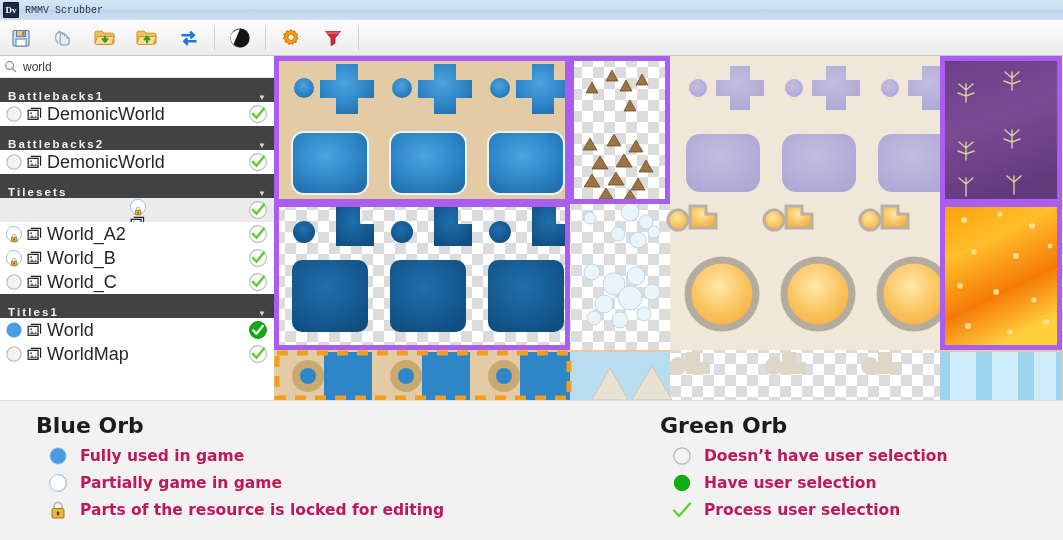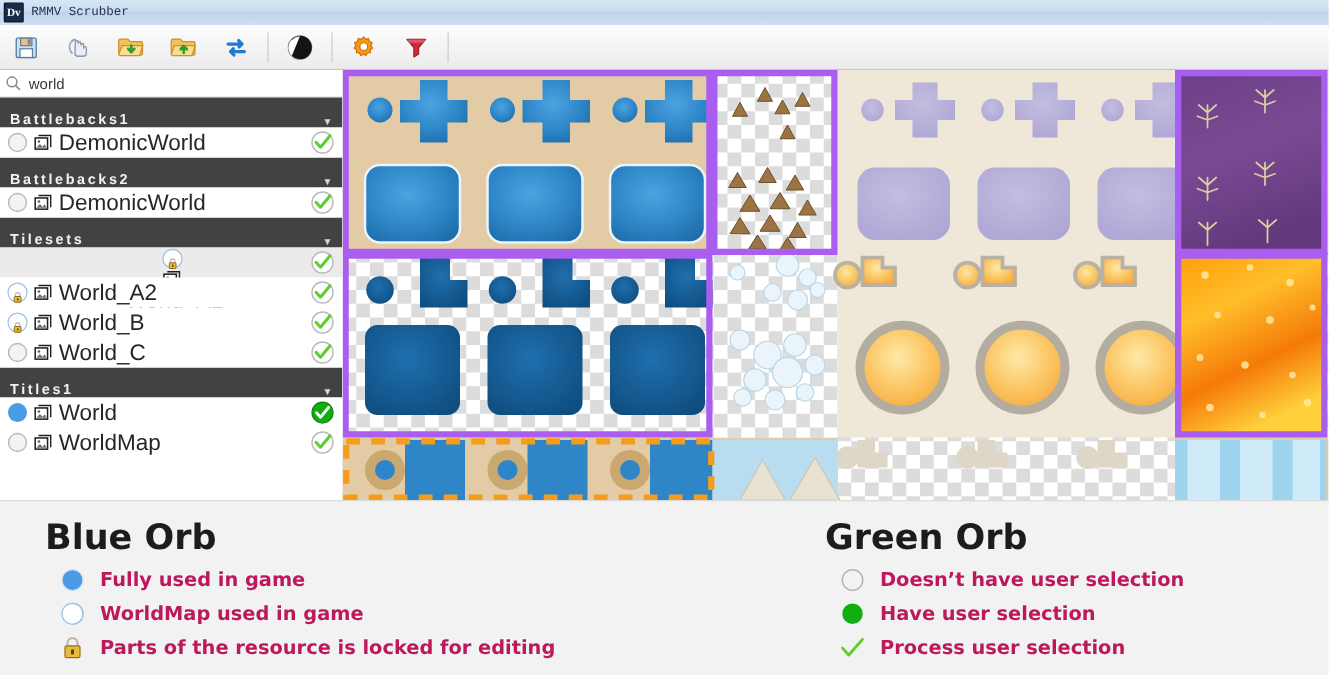--- a/index.html
+++ b/index.html
@@ -76,21 +76,21 @@
 
   
   .legend{
     position:absolute;left:0;top:400px;width:1063px;height:140px;
     background:#f2f2f2;border-top:1px solid #dcdcdc;
   }
   .legend-col{position:absolute;top:12px;}
   .legend-col.left{left:36px;}
   .legend-col.right{left:660px;}
   .legend-title{
-    font-size:28px;color:#1c1c1c;font-weight:bold;margin-bottom:4px;
+    font-size:22px;color:#1c1c1c;font-weight:bold;margin-bottom:4px;
     font-family:"DejaVu Sans",sans-serif;
   }
   .legend-row{display:flex;align-items:center;height:27px;}
   .legend-ico{width:44px;flex:none;display:flex;justify-content:center;align-items:center;}
   .legend-txt{font-size:15.5px;color:#be185d;font-weight:bold;font-family:"DejaVu Sans",sans-serif;}
 </style>
 </head>
 <body>
 
 <div class="app">
@@ -586,21 +586,21 @@
       </div>
 
       <div class="legend-row">
         <div class="legend-ico">
           <svg width="20" height="20" viewBox="0 0 20 20">
             <circle cx="10" cy="10" r="8.4" fill="#ffffff" stroke="#9cc3e6" stroke-width="1"></circle>
             <path d="M10 1.6a8.4 8.4 0 0 0 0 16.8A6 6 0 0 1 10 1.6z" fill="#4a9ae4"></path>
             <path d="M10 1.6a8.4 8.4 0 0 1 0 16.8" fill="none" stroke="#9cc3e6" stroke-width="1"></path>
           </svg>
         </div>
-        <div class="legend-txt">WorldMap used in game</div>
+        <div class="legend-txt">Partially game in game</div>
       </div>
 
       <div class="legend-row">
         <div class="legend-ico">
           <svg width="18" height="20" viewBox="0 0 18 20">
             <path d="M5 9V6.4a4 4 0 0 1 8 0V9" fill="none" stroke="#b9b9b9" stroke-width="1.8"></path>
             <rect x="3" y="8.6" width="12" height="9.4" rx="1.3" fill="#e8b93c" stroke="#9a7614" stroke-width="1"></rect>
             <rect x="7.8" y="11.4" width="2.4" height="4.2" rx="1.1" fill="#5a4208"></rect>
           </svg>
         </div>

